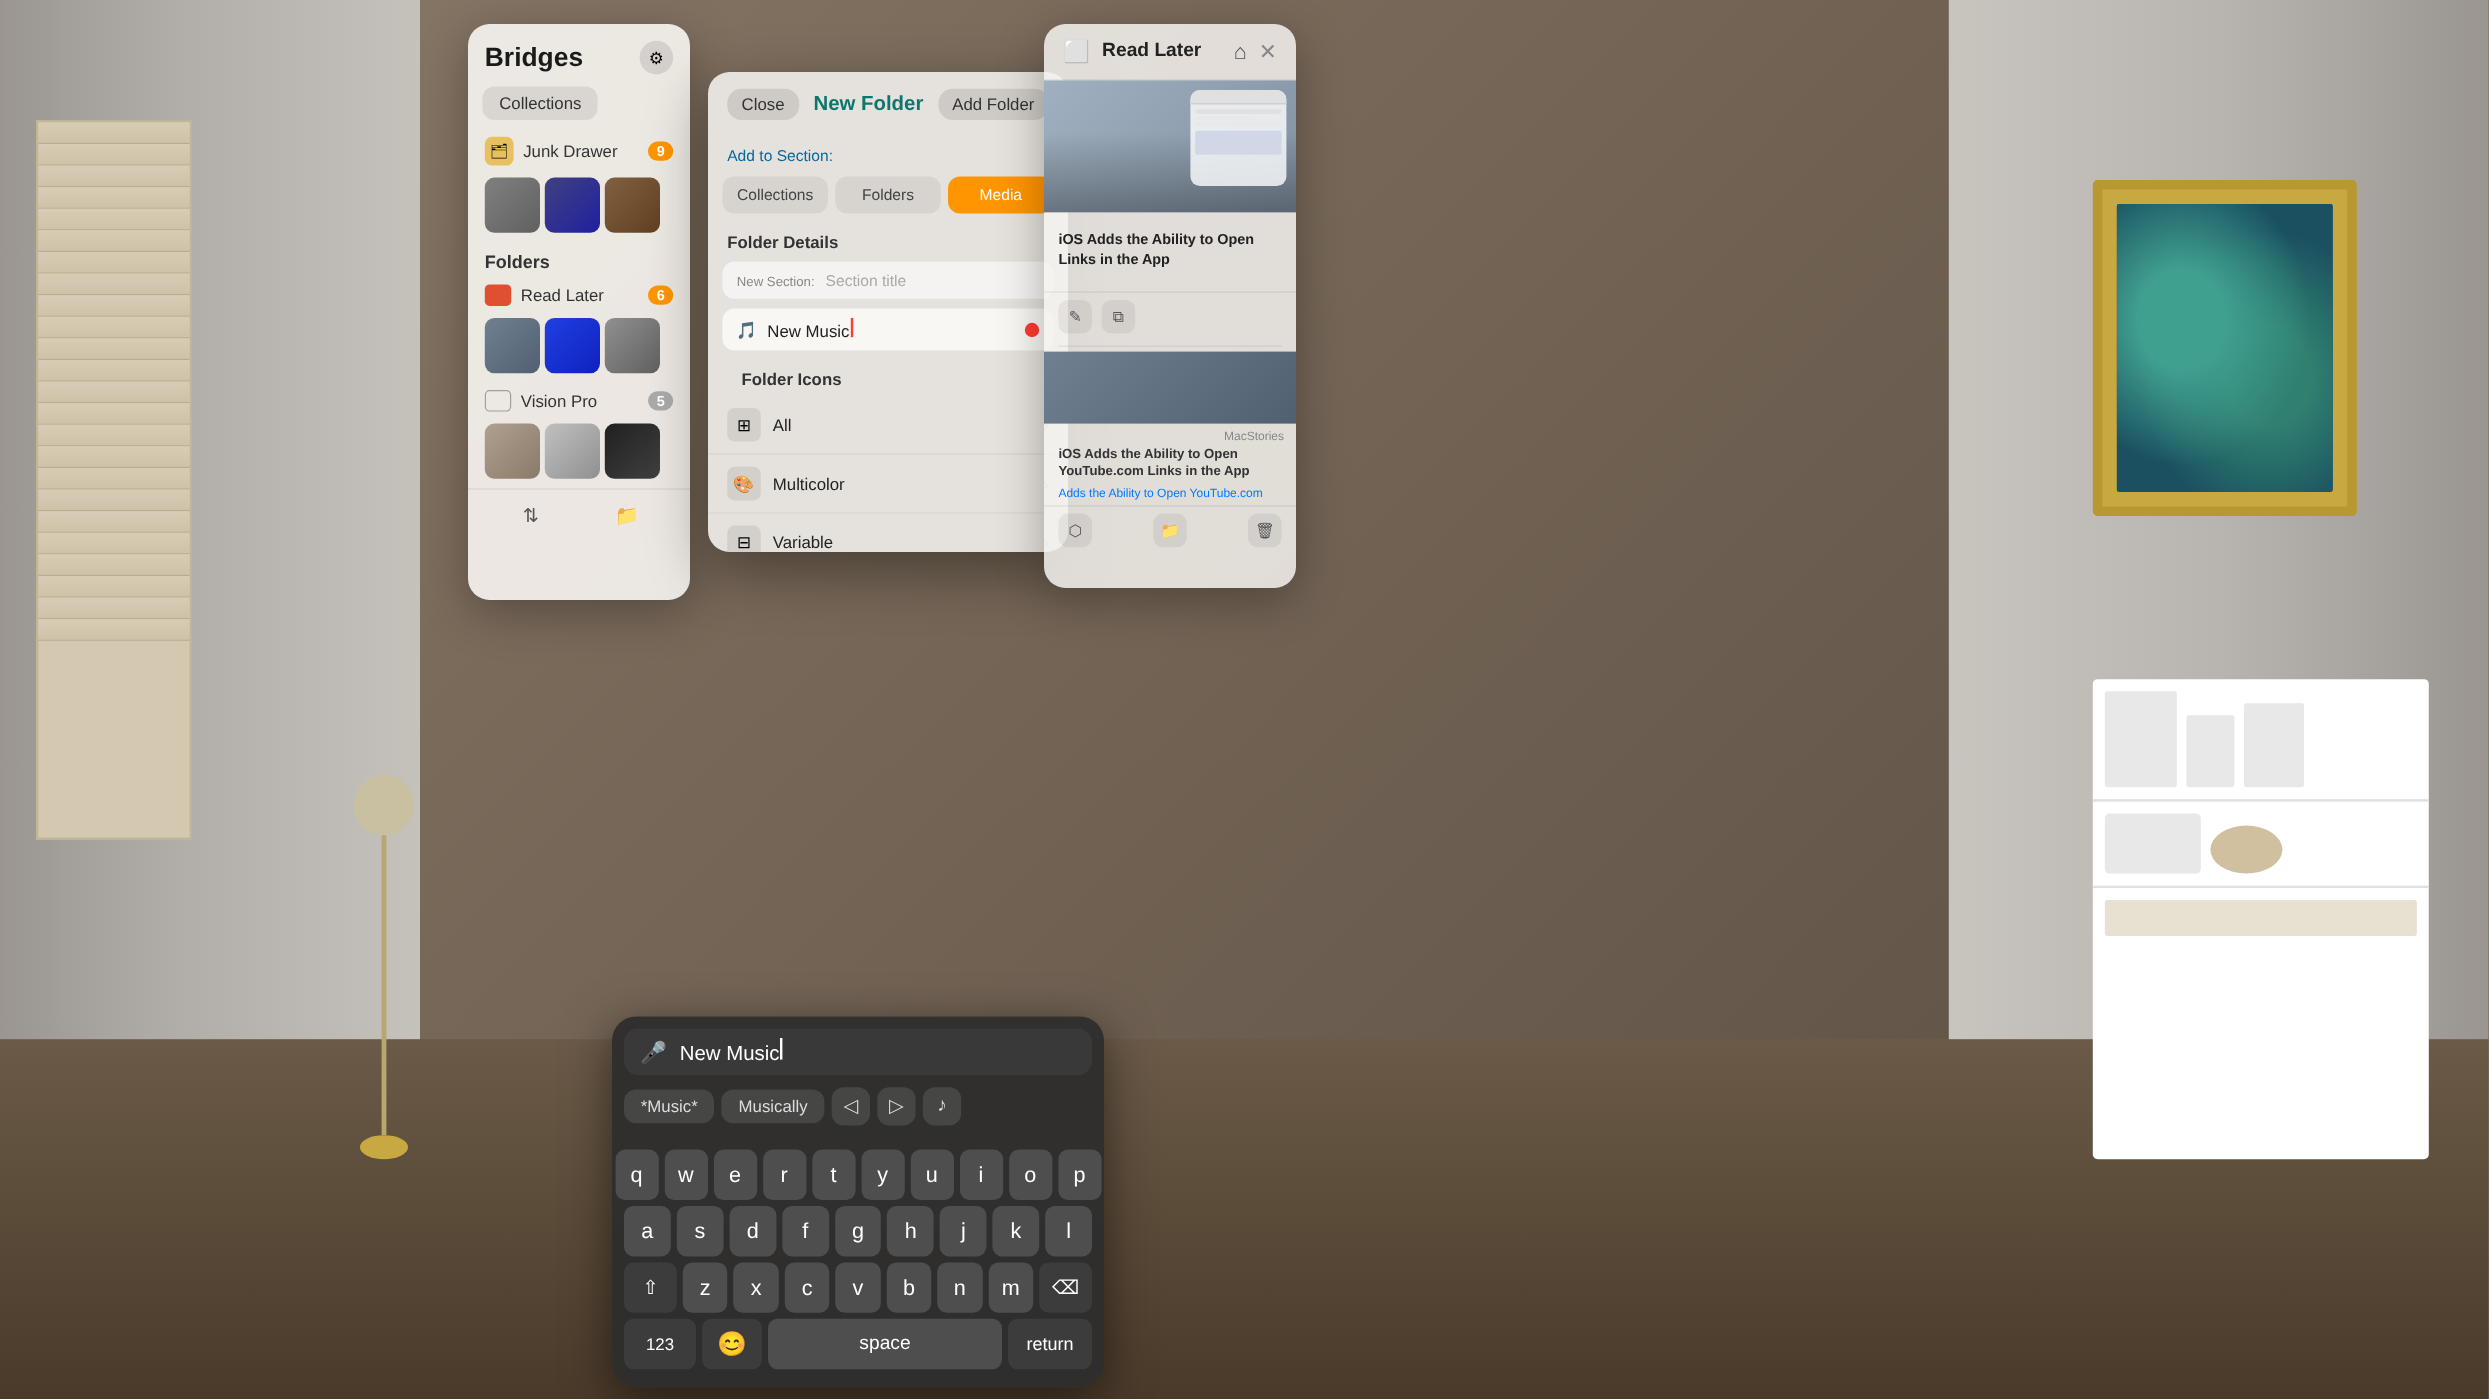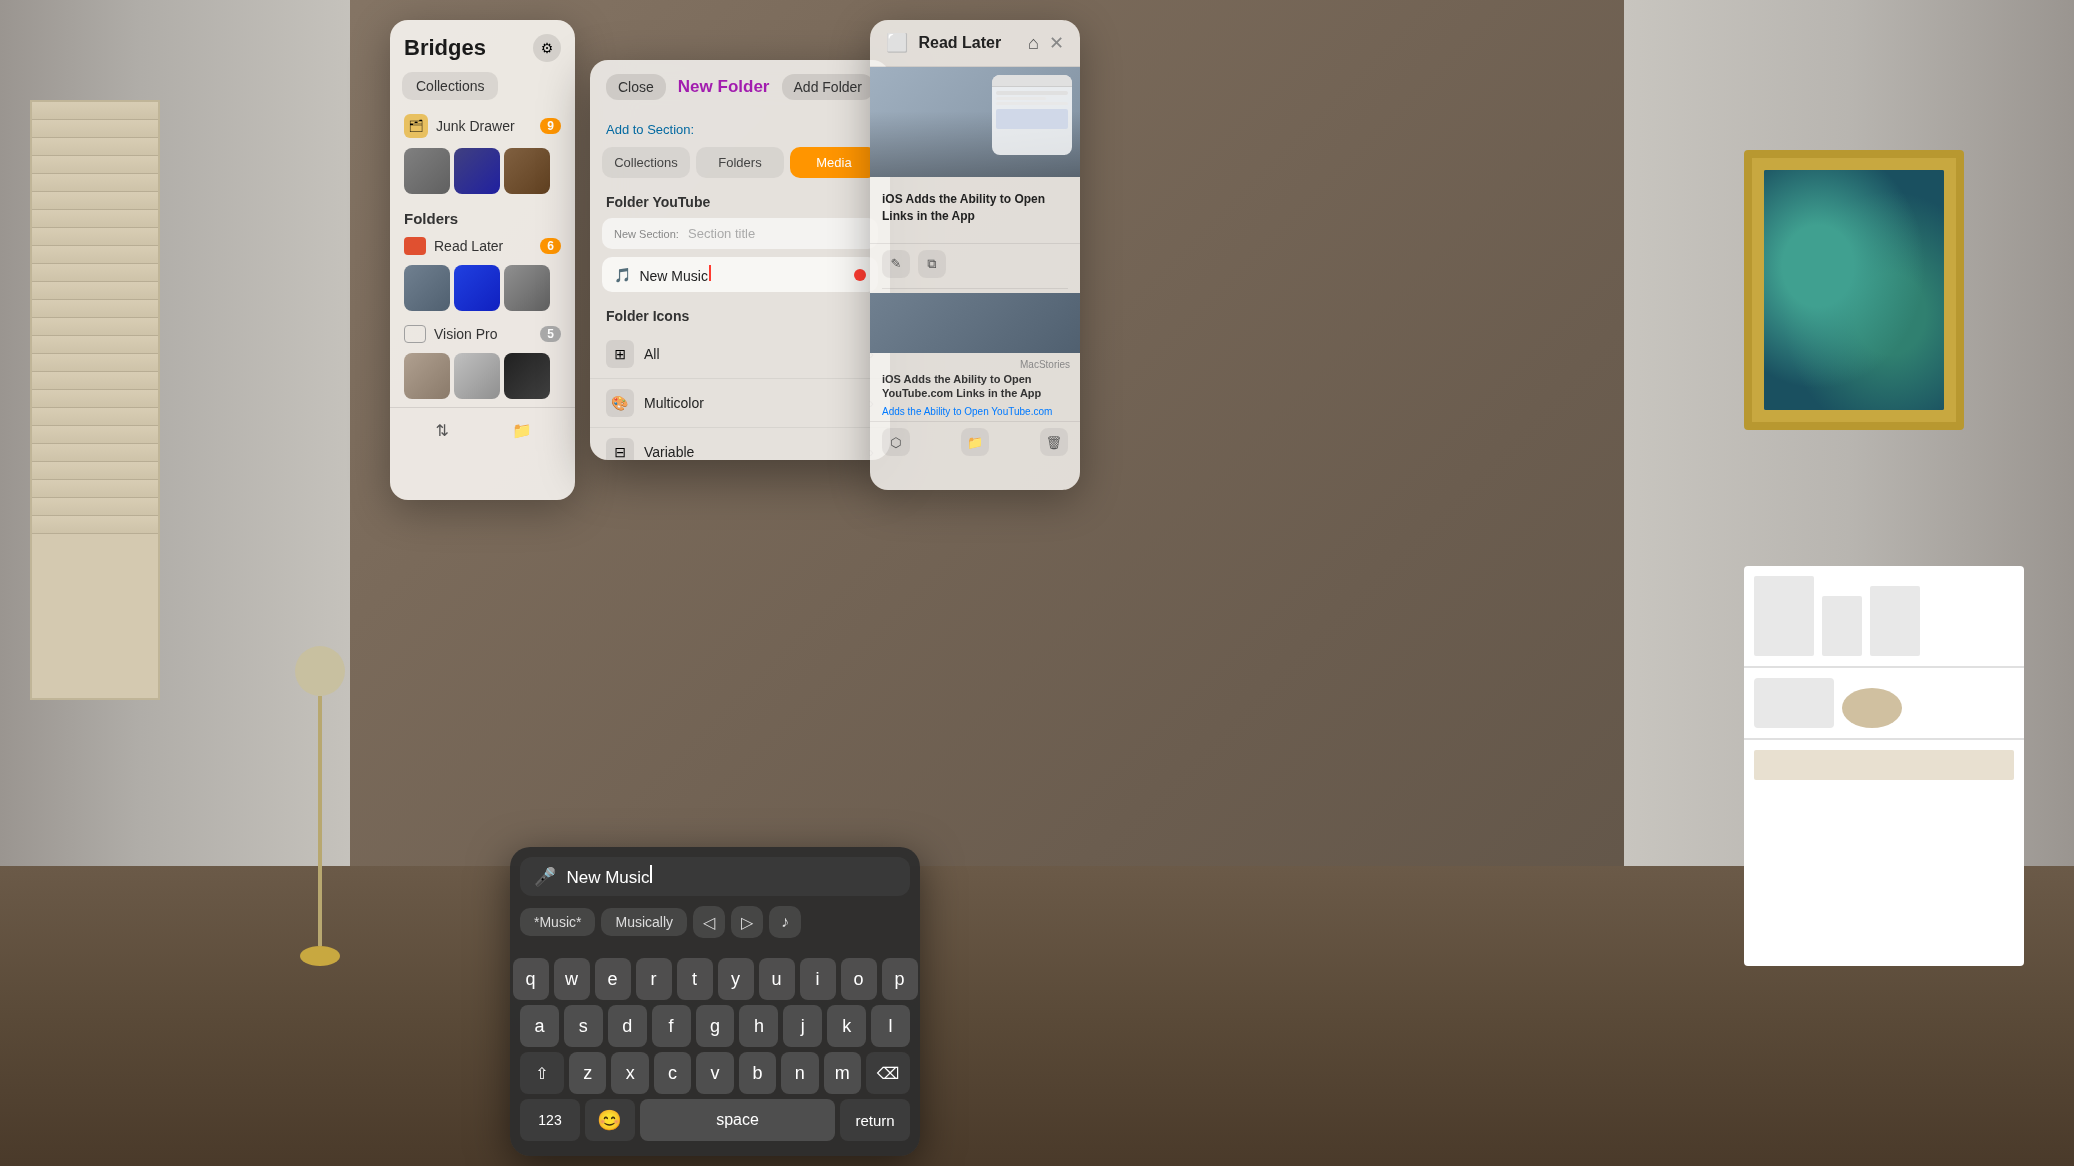--- a/index.html
+++ b/index.html
@@ -394,21 +394,21 @@
       padding: 5px 12px;
       font-size: 14px;
       font-weight: 500;
       color: #333;
       cursor: pointer;
     }
 
     .modal-title {
       font-size: 17px;
       font-weight: 600;
-      color: #a21caf;
+      color: #0f766e;
     }
 
     .modal-add-btn {
       background: rgba(0,0,0,0.1);
       border-radius: 12px;
       padding: 5px 12px;
       font-size: 14px;
       font-weight: 500;
       color: #333;
       cursor: pointer;
@@ -511,20 +511,21 @@
       height: 12px;
       border-radius: 50%;
       background: #ff3b30;
     }
 
     .folder-icons-title {
       padding: 6px 16px 6px;
       font-size: 14px;
       font-weight: 600;
       color: #333;
+      margin-left: 12px;
     }
 
     .icon-category-row {
       display: flex;
       align-items: center;
       padding: 10px 16px;
       border-bottom: 1px solid rgba(0,0,0,0.06);
       cursor: pointer;
     }
 
@@ -930,21 +931,21 @@
   </div>
 
   <div class="add-to-section">Add to Section:</div>
 
   <div class="section-tabs">
     <div class="sec-tab sec-tab-inactive">Collections</div>
     <div class="sec-tab sec-tab-inactive">Folders</div>
     <div class="sec-tab sec-tab-active">Media</div>
   </div>
 
-  <div class="folder-details-title">Folder YouTube</div>
+  <div class="folder-details-title">Folder Details</div>
 
   <div class="new-section-field">
     <div class="new-section-label">
       <span>New Section:</span>
       &nbsp;
       <span class="section-placeholder">Section title</span>
     </div>
   </div>
 
   <div class="folder-name-field">

